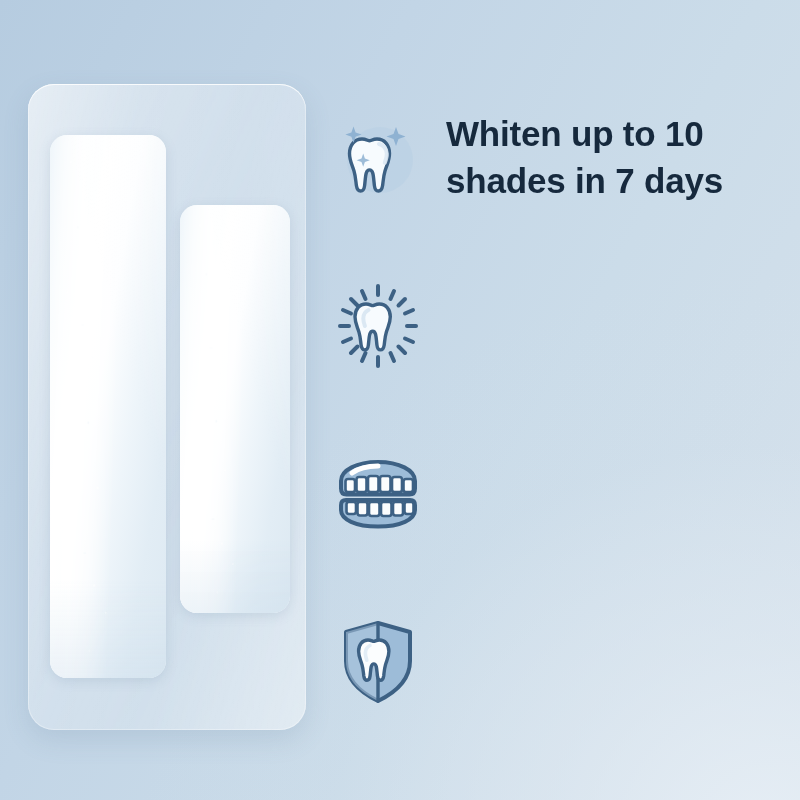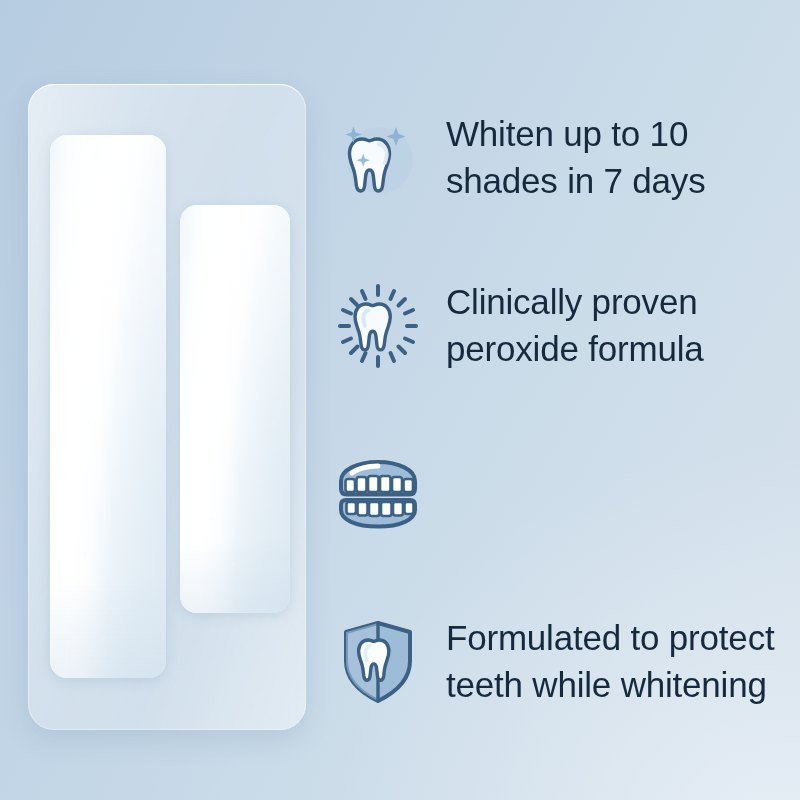--- a/index.html
+++ b/index.html
@@ -177,21 +177,21 @@
     align-items: center;
     justify-content: center;
   }
   .feature-icon svg { display: block; width: 92px; height: 92px; }
 
   .feature-text {
     font-size: 35px;
     line-height: 1.34;
     letter-spacing: -0.2px;
     color: #16293d;
-    font-weight: 400;
+    font-weight: 700;
     white-space: pre-line;
   }
 </style>
 </head>
 <body>
 
 <div id="poster">
 
   <div class="product-area">
 
@@ -250,22 +250,20 @@
             <line x1="73" y1="33.5" x2="81" y2="30"></line>
             <line x1="30" y1="11" x2="33.5" y2="19"></line>
             <line x1="58.5" y1="73" x2="62" y2="81"></line>
             <line x1="30" y1="81" x2="33.5" y2="73"></line>
             <line x1="58.5" y1="19" x2="62" y2="11"></line>
           </g>
           <path d="M34 24c-6.6 0-11 5.2-11 12.8 0 6.2 2.2 9.7 4 15.4 1.4 4.6 1.6 9.3 2.1 12.8.45 3 1.7 4.9 3.7 4.9 2.1 0 3.2-1.8 3.55-4.8.45-3.7.7-8.3 1.4-10.9.55-1.95 1.6-3 2.9-3s2.35 1.05 2.9 3c.7 2.6.95 7.2 1.4 10.9.35 3 1.45 4.8 3.55 4.8 2 0 3.25-1.9 3.7-4.9.5-3.5.7-8.2 2.1-12.8 1.8-5.7 4-9.2 4-15.4C58.3 29.2 53.9 24 47.3 24c-3.55 0-5.3 1.6-6.65 1.6S37.55 24 34 24z" fill="#f7fbfe" stroke="#3d6184" stroke-width="3.4" stroke-linejoin="round"></path>
           <path d="M36.5 30c-3.4 1.6-5.2 4.6-5.2 8.4 0 2.8.7 5 1.6 7.6" stroke="#dbe8f3" stroke-width="4" stroke-linecap="round" fill="none"></path>
         </svg>
       </div>
-      <div class="feature-text">Clinically proven
-peroxide formula</div>
     </div>
 
     <div class="feature-row">
       <div class="feature-icon">
         <svg viewBox="0 0 92 92" xmlns="http://www.w3.org/2000/svg">
 
           <path d="M9 33c0-11 16-19 37-19s37 8 37 19v7.5c0 4-1.5 6-5.5 6H14.5c-4 0-5.5-2-5.5-6z" fill="#9dbcd8" stroke="#3d6184" stroke-width="4" stroke-linejoin="round"></path>
           <path d="M20 25c6-4.5 15-7 26-7" stroke="#ffffff" stroke-width="5" stroke-linecap="round" fill="none"></path>
           <g fill="#fbfdfe" stroke="#3d6184" stroke-width="2.6" stroke-linejoin="round">
             <rect x="13.5" y="31" width="9.5" height="13" rx="2.6"></rect>
@@ -293,18 +291,16 @@
       <div class="feature-icon">
         <svg viewBox="0 0 92 92" xmlns="http://www.w3.org/2000/svg">
           <path d="M46 7L14 16v29c0 19 14.5 31.5 32 40 17.5-8.5 32-21 32-40V16z" fill="#9dbcd8" stroke="#3d6184" stroke-width="4" stroke-linejoin="round"></path>
           <path d="M46 7L14 16v29c0 19 14.5 31.5 32 40z" fill="#adc6de" opacity="0.55"></path>
           <line x1="46" y1="7" x2="46" y2="24" stroke="#3d6184" stroke-width="3.4" stroke-linecap="round"></line>
           <line x1="46" y1="62" x2="46" y2="85" stroke="#3d6184" stroke-width="3.4" stroke-linecap="round"></line>
           <path d="M36 24c-5.6 0-9.4 4.6-9.4 11.3 0 5.4 1.9 8.5 3.4 13.4 1.2 4 1.4 8.1 1.8 11.2.4 2.6 1.5 4.3 3.2 4.3 1.8 0 2.75-1.6 3.05-4.2.4-3.2.6-7.2 1.2-9.5.5-1.7 1.4-2.6 2.5-2.6s2 .9 2.5 2.6c.6 2.3.8 6.3 1.2 9.5.3 2.6 1.25 4.2 3.05 4.2 1.7 0 2.8-1.7 3.2-4.3.4-3.1.6-7.2 1.8-11.2 1.5-4.9 3.4-8 3.4-13.4C56.9 28.6 53.1 24 47.5 24c-3 0-4.5 1.4-5.75 1.4S39 24 36 24z" fill="#fbfdfe" stroke="#3d6184" stroke-width="3.4" stroke-linejoin="round"></path>
           <path d="M38 29.5c-3 1.5-4.6 4.2-4.6 7.7 0 2.6.6 4.6 1.4 7" stroke="#e2edf6" stroke-width="3.6" stroke-linecap="round" fill="none"></path>
         </svg>
       </div>
-      <div class="feature-text">Formulated to protect
-teeth while whitening</div>
     </div>
 
   </div>
 </div>
 
 </body></html>

